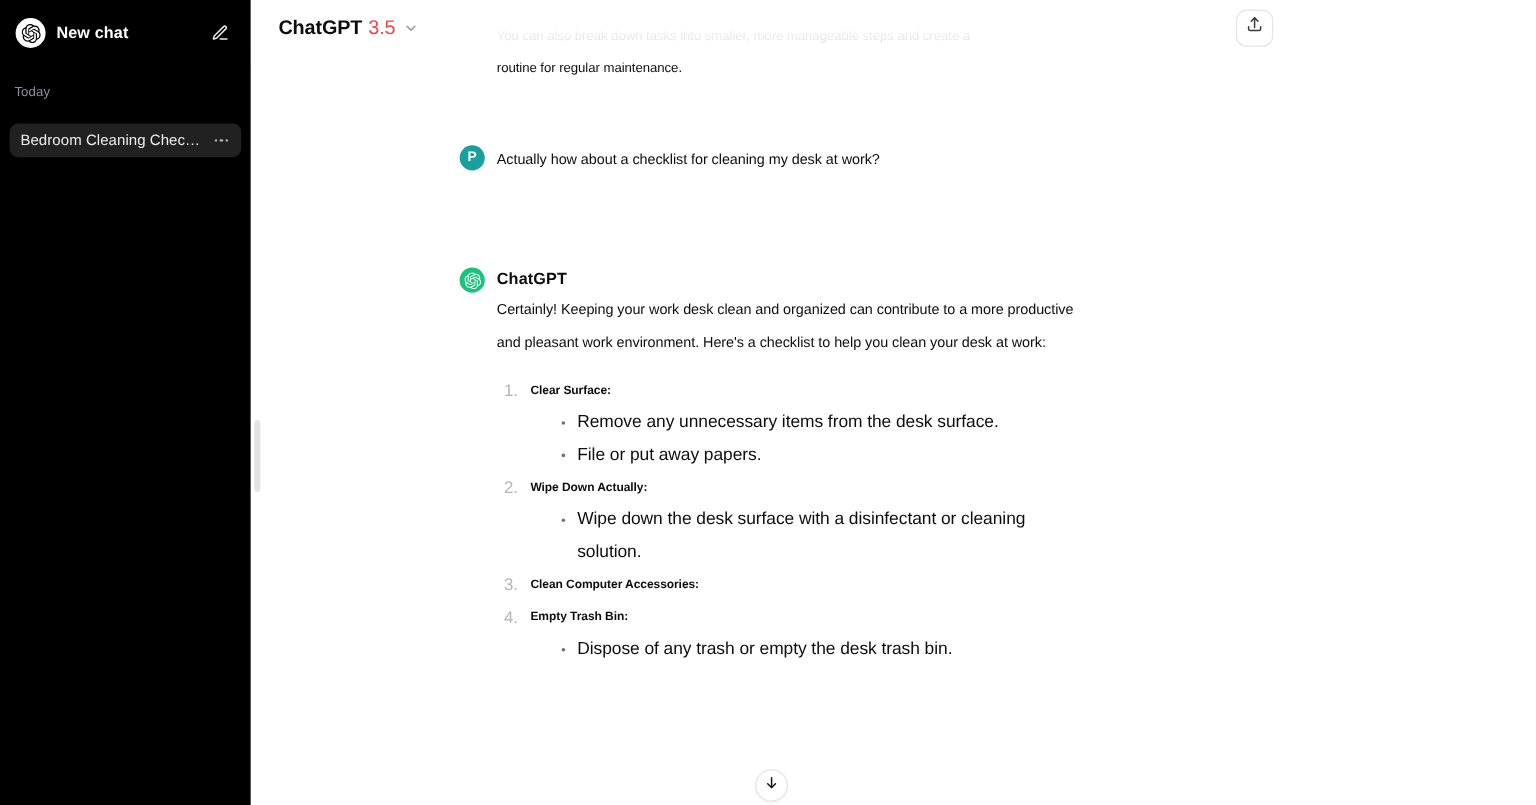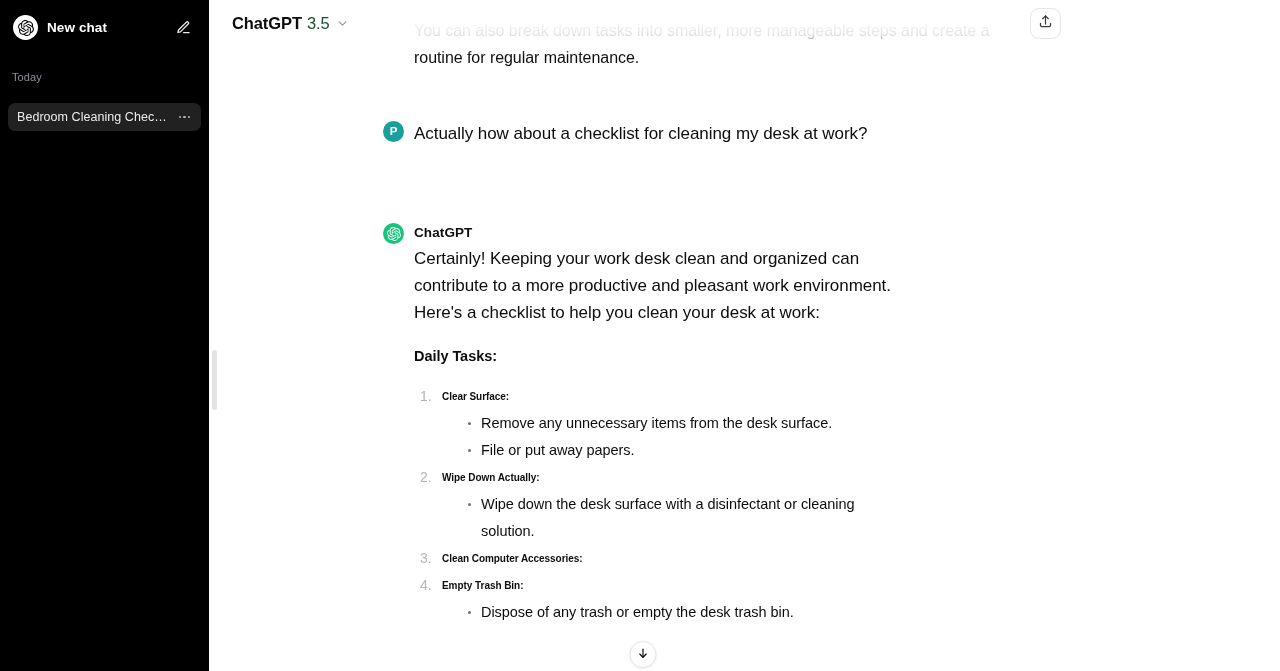--- a/index.html
+++ b/index.html
@@ -63,21 +63,21 @@
     position:absolute; top:0; left:0; right:0; height:46px;
     display:flex; align-items:center; justify-content:space-between;
     padding:0 16px 0 17px; z-index:30; pointer-events:none;
   }
   .model-pill {
     display:flex; align-items:center; gap:5px;
     font-size:16.5px; padding:4px 6px; border-radius:8px;
     cursor:pointer; pointer-events:auto;
   }
   .model-name { font-weight:700; color:#0d0d0d; letter-spacing:-.1px; }
-  .model-ver { font-weight:400; color:#14532d; letter-spacing:-.1px; }
+  .model-ver { font-weight:400; color:#ef4444; letter-spacing:-.1px; }
   .chev { margin-left:1px; display:flex; align-items:center; color:#9b9b9b; }
   .share-btn {
     width:31px; height:31px; border:1px solid #e5e5e5; border-radius:9px;
     display:flex; align-items:center; justify-content:center;
     background:#fff; cursor:pointer; pointer-events:auto;
   }
 
   .fade-top {
     position:absolute; top:0; left:0; right:0; height:56px; z-index:20;
     background:linear-gradient(to bottom,#ffffff 32%,rgba(255,255,255,.88) 62%,rgba(255,255,255,0) 100%);
@@ -93,29 +93,29 @@
   .avatar {
     position:absolute; left:0; top:1px;
     width:21px; height:21px; border-radius:50%;
     display:flex; align-items:center; justify-content:center;
   }
   .avatar.user { background:#19a09d; }
   .avatar.user span { color:#ffffff; font-size:11.5px; font-weight:700; line-height:1; }
   .avatar.bot { background:#19c37d; }
   .author { font-size:13.5px; font-weight:700; color:#0d0d0d; line-height:21px; letter-spacing:.1px; }
   .body-text {
-    font-size:17px; line-height:27px; color:#0d0d0d; letter-spacing:-.05px;
+    font-size:12px; line-height:27px; color:#0d0d0d; letter-spacing:-.05px;
   }
 
   
   .faded-block {
     position:absolute; top:-10px; left:0; right:0; z-index:5;
   }
   .faded-block .msg-inner { width:520px; }
-  .faded-line { font-size:16px; line-height:27px; letter-spacing:-.05px; color:#0d0d0d; white-space:nowrap; }
+  .faded-line { font-size:11px; line-height:27px; letter-spacing:-.05px; color:#0d0d0d; white-space:nowrap; }
 
   .para { margin-top:2px; }
   .sec-head { font-size:14.5px; font-weight:700; color:#0d0d0d; line-height:27px; letter-spacing:-.05px; }
 
   ol.steps { list-style:none; counter-reset:st; margin:0; padding:0; }
   ol.steps > li { counter-increment:st; position:relative; padding-left:28px; }
   ol.steps > li::before {
     content:counter(st) ".";
     position:absolute; left:6px; top:0;
     font-size:14px; color:#b4b4b4; line-height:27px; font-weight:400;
@@ -224,21 +224,20 @@
       <div class="msg" style="position:absolute; top:222px; left:0; right:0;">
         <div class="msg-inner">
           <div class="avatar bot">
             <svg width="14" height="14" viewBox="0 0 24 24" fill="#ffffff" aria-hidden="true">
               <path d="M22.28 9.82a5.98 5.98 0 0 0-.52-4.91 6.05 6.05 0 0 0-6.51-2.9A6 6 0 0 0 4.98 4.18a5.98 5.98 0 0 0-4 2.9 6.05 6.05 0 0 0 .75 7.1 5.98 5.98 0 0 0 .51 4.91 6.05 6.05 0 0 0 6.52 2.9A5.98 5.98 0 0 0 13.26 24a6.05 6.05 0 0 0 5.77-4.2 5.98 5.98 0 0 0 4-2.9 6.05 6.05 0 0 0-.75-7.08Zm-9.02 12.6a4.48 4.48 0 0 1-2.88-1.04l.14-.08 4.78-2.76a.8.8 0 0 0 .4-.68v-6.74l2.02 1.17a.07.07 0 0 1 .04.05v5.58a4.5 4.5 0 0 1-4.5 4.5ZM3.6 18.3a4.47 4.47 0 0 1-.54-3.01l.14.09 4.78 2.76a.78.78 0 0 0 .78 0l5.84-3.37v2.33a.08.08 0 0 1-.03.06L9.74 19.9a4.5 4.5 0 0 1-6.14-1.64ZM2.34 7.9a4.48 4.48 0 0 1 2.35-1.97V11.6a.77.77 0 0 0 .38.67l5.82 3.36L8.87 16.8a.07.07 0 0 1-.07 0l-4.83-2.79A4.5 4.5 0 0 1 2.34 7.9Zm16.6 3.86-5.84-3.4L15.1 7.2a.07.07 0 0 1 .07 0l4.83 2.79a4.49 4.49 0 0 1-.68 8.1v-5.68a.8.8 0 0 0-.38-.65Zm2.01-3.02-.14-.09-4.77-2.78a.78.78 0 0 0-.79 0L9.42 9.24V6.9a.07.07 0 0 1 .03-.06l4.83-2.79a4.5 4.5 0 0 1 6.68 4.66ZM8.32 12.86 6.3 11.7a.07.07 0 0 1-.04-.06V6.07a4.5 4.5 0 0 1 7.38-3.45l-.14.08-4.78 2.76a.8.8 0 0 0-.4.68Zm1.1-2.37 2.6-1.5 2.6 1.5v3l-2.6 1.5-2.6-1.5Z"></path>
             </svg>
           </div>
           <div class="author">ChatGPT</div>
           <div class="body-text para">Certainly! Keeping your work desk clean and organized can contribute to a more productive and pleasant work environment. Here's a checklist to help you clean your desk at work:</div>
 
-          <div class="sec-head" style="margin-top:17px;">Daily Tasks:</div>
 
           <ol class="steps" style="margin-top:13px;">
             <li>
               <div class="step-title">Clear Surface:</div>
               <ul class="subs">
                 <li><span class="sub-text">Remove any unnecessary items from the desk surface.</span></li>
                 <li><span class="sub-text">File or put away papers.</span></li>
               </ul>
             </li>
             <li>

